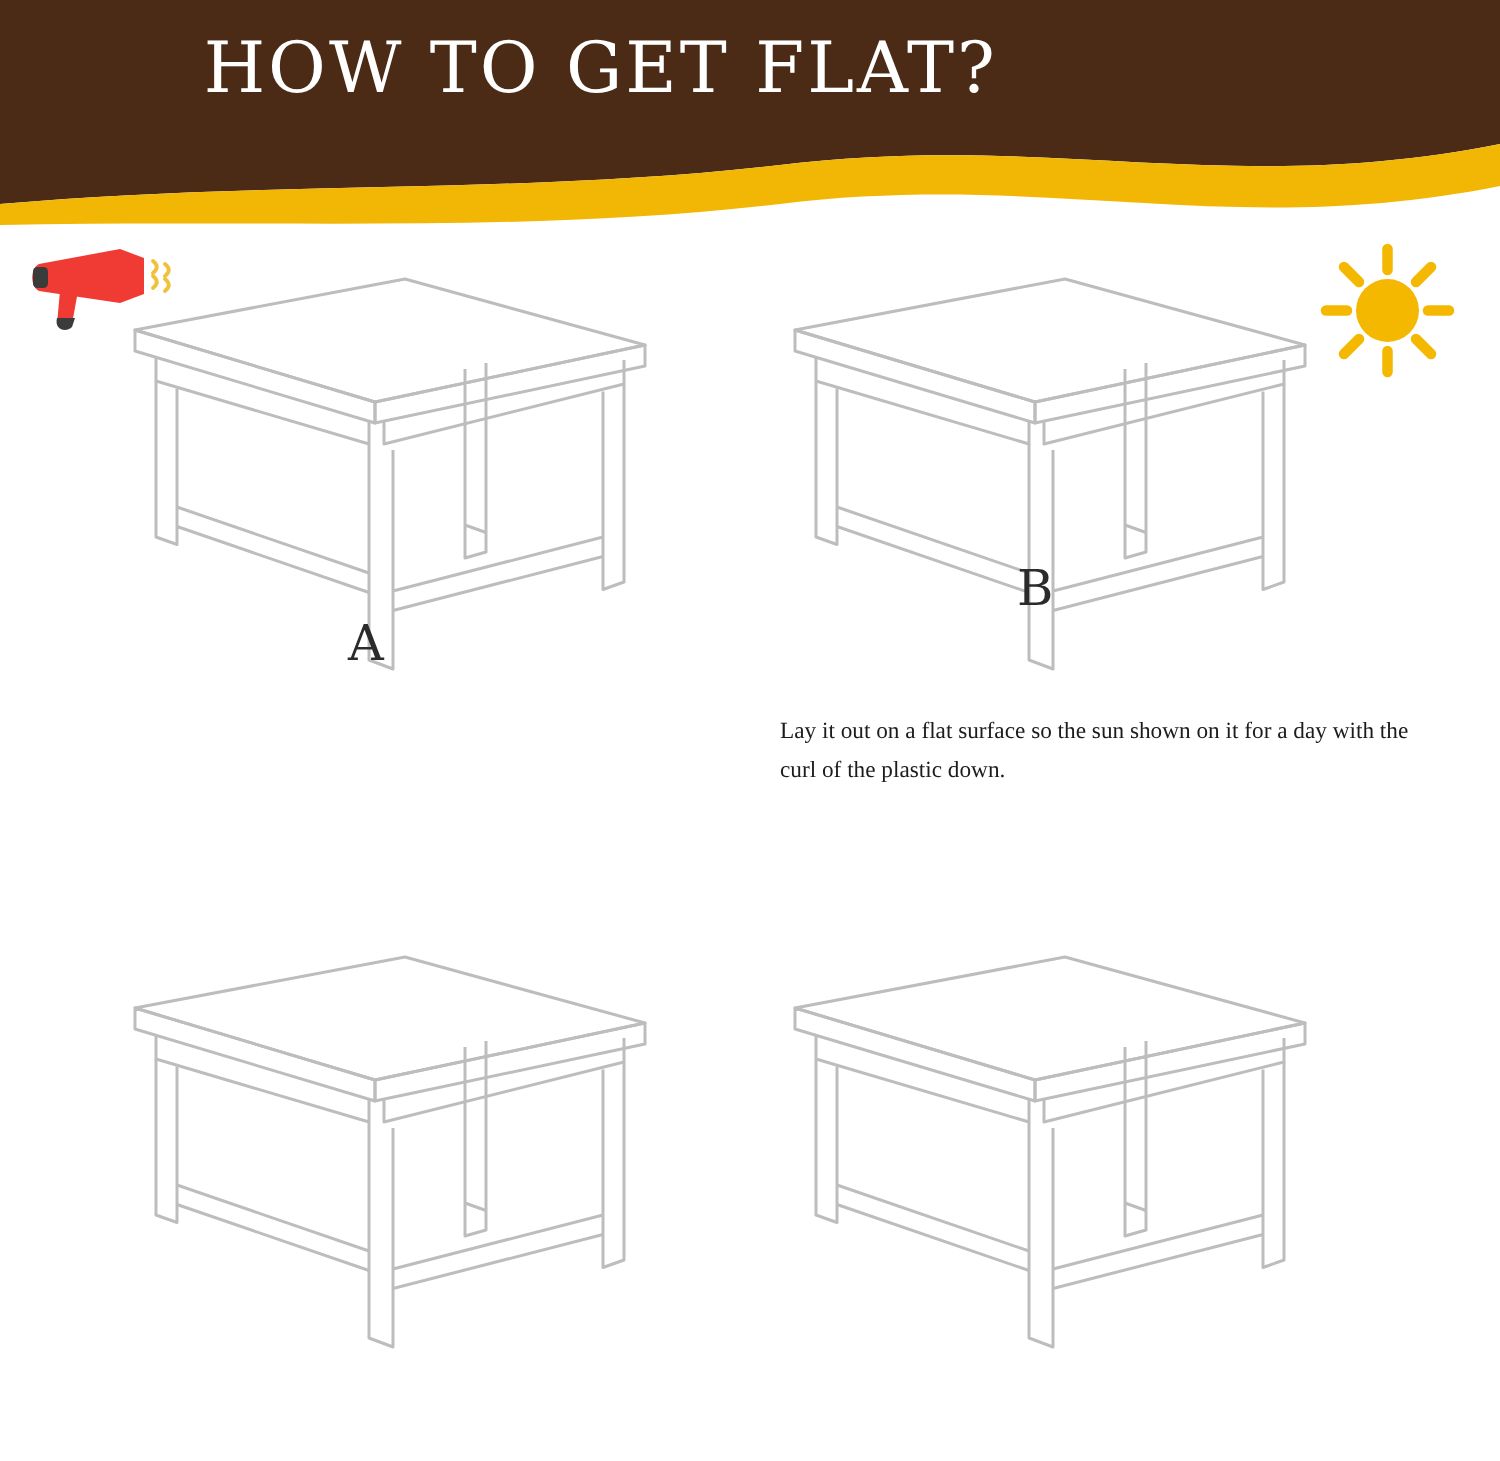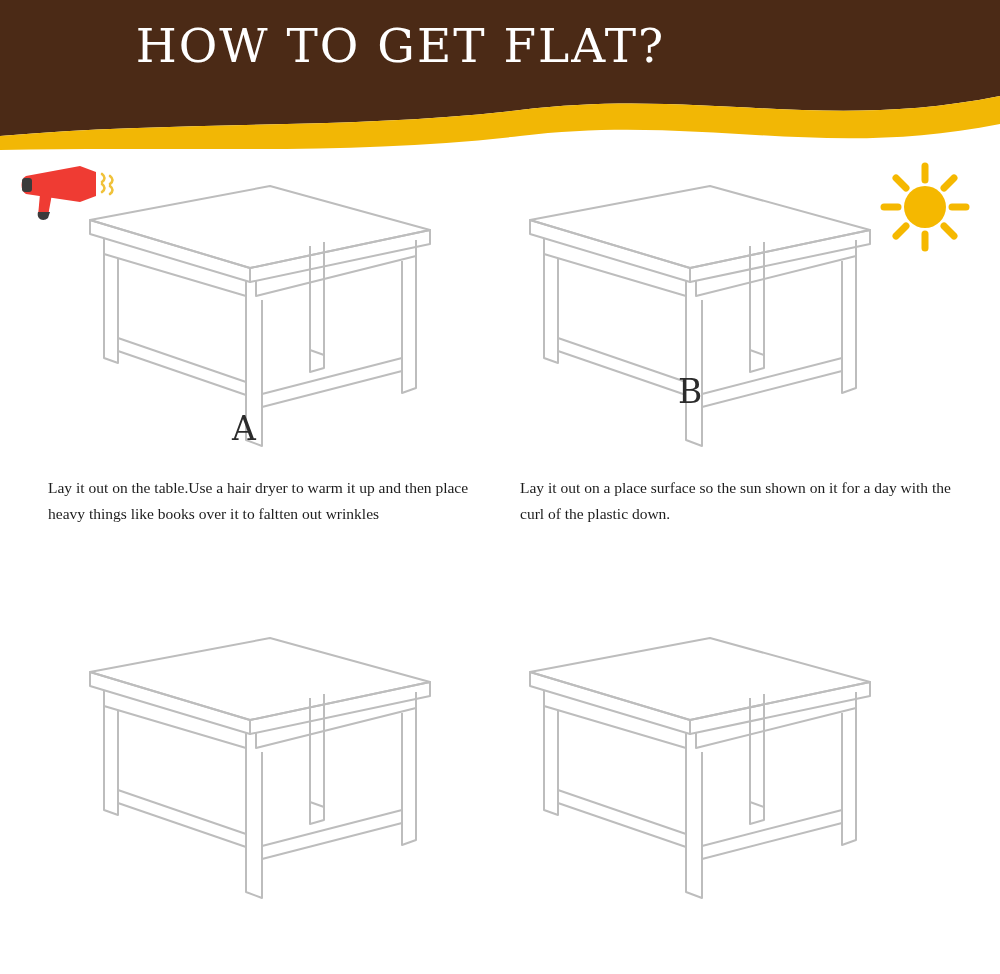--- a/index.html
+++ b/index.html
@@ -147,21 +147,20 @@
           <g stroke="#f0c23a" stroke-width="2.6" fill="none" stroke-linecap="round">
             <path d="M84,14 q5,4 0,8"></path>
             <path d="M84,24 q5,4 0,8"></path>
             <path d="M92,16 q5,4 0,8"></path>
             <path d="M92,26 q5,4 0,8"></path>
           </g>
         </g>
       </svg>
 
       <div class="panel-letter letter-a">A</div>
-      <div class="caption cap-a">Lay it out on the table.Use a hair dryer to warm it up and then place heavy things like books over it to faltten out wrinkles</div>
     </div>
 
     <div class="panel panel-b">
 
       <svg class="table-art" width="480" height="320" viewBox="0 0 480 320">
         <g fill="none" stroke="#bdbdbd" stroke-width="2" stroke-linejoin="round">
           <path d="M30,70 L210,36 L370,80 L190,118 Z"></path>
           <path d="M30,70 L30,84 L190,132 L190,118 Z"></path>
           <path d="M190,118 L190,132 L370,94 L370,80 Z"></path>
           <path d="M44,88 L44,104 L186,146 L186,130"></path>
@@ -188,21 +187,21 @@
             <line x1="82" y1="55" x2="96" y2="55"></line>
             <line x1="26" y1="26" x2="36" y2="36"></line>
             <line x1="74" y1="74" x2="84" y2="84"></line>
             <line x1="26" y1="84" x2="36" y2="74"></line>
             <line x1="74" y1="36" x2="84" y2="26"></line>
           </g>
         </g>
       </svg>
 
       <div class="panel-letter letter-b">B</div>
-      <div class="caption cap-b">Lay it out on a place surface so the sun shown on it for a day with the curl of the plastic down.</div>
+      <div class="caption cap-b">Lay it out on a flat surface so the sun shown on it for a day with the curl of the plastic down.</div>
     </div>
 
     <div class="panel panel-c">
 
       <svg class="table-art" style="top:40px;" width="480" height="320" viewBox="0 0 480 320">
         <g fill="none" stroke="#bdbdbd" stroke-width="2" stroke-linejoin="round">
           <path d="M80,70 L260,36 L420,80 L240,118 Z"></path>
           <path d="M80,70 L80,84 L240,132 L240,118 Z"></path>
           <path d="M240,118 L240,132 L420,94 L420,80 Z"></path>
           <path d="M94,88 L94,104 L236,146 L236,130"></path>

